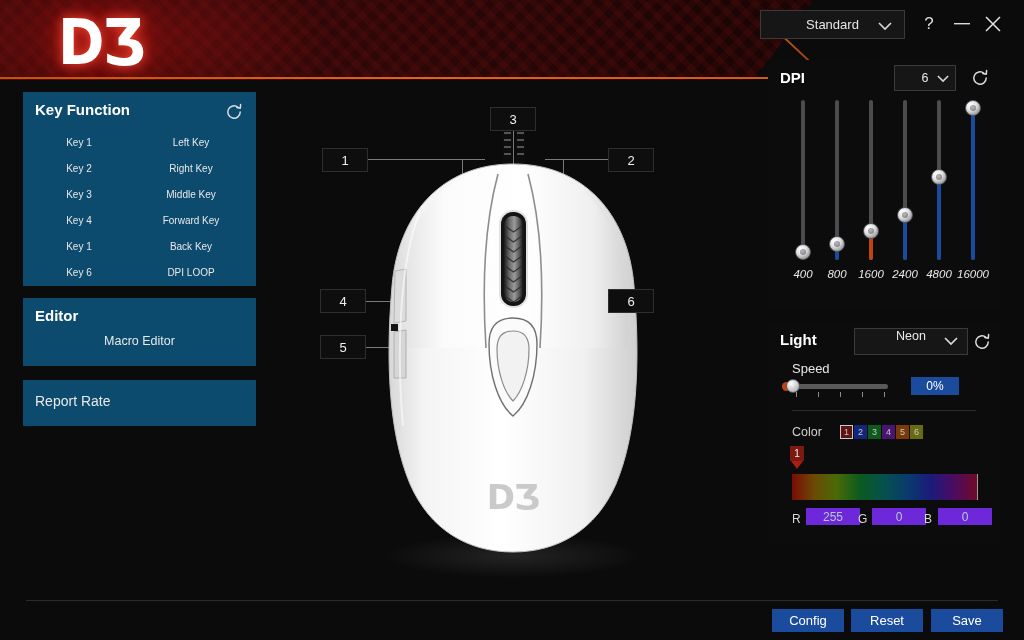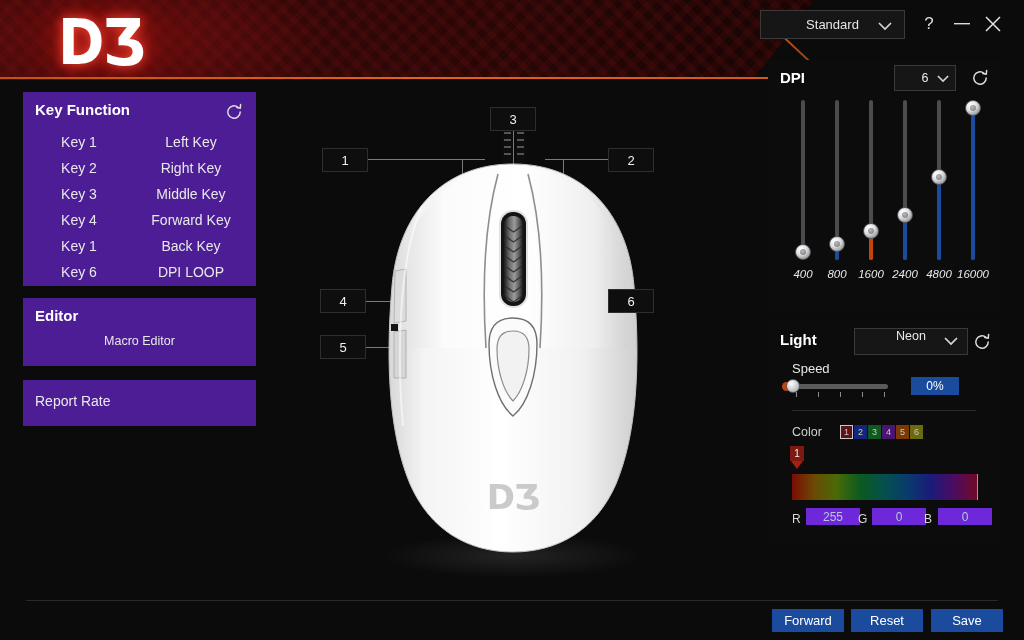--- a/index.html
+++ b/index.html
@@ -79,40 +79,40 @@
     color: #dcdcdc; cursor: pointer;
     font-size: 17px;
   }
   #btn-help { left: 915px; }
   #btn-min  { left: 948px; }
   #btn-close{ left: 979px; font-size: 21px; font-weight: 300; }
 
   
   .side-panel {
     position: absolute;
-    background: #4c1d95;
+    background: #0c4a6e;
   }
   #panel-keyfunc { left: 23px; top: 92px; width: 233px; height: 194px; }
   #panel-editor  { left: 23px; top: 298px; width: 233px; height: 68px; }
   #panel-report  { left: 23px; top: 380px; width: 233px; height: 46px; }
   #panel-system  { left: 23px; top: 428px; width: 233px; height: 28px; }
 
   .panel-title {
     position: absolute; left: 12px; top: 9px;
     color: #fff; font-size: 15px; font-weight: 700;
   }
   .refresh-icon {
     position: absolute;
     width: 20px; height: 20px;
     cursor: pointer;
   }
   .keyrow {
     position: absolute; left: 0; width: 233px; height: 26px;
     display: flex; align-items: center;
-    font-size: 14px; color: #e8e8e8;
+    font-size: 10px; color: #e8e8e8;
     cursor: pointer;
   }
   .keyrow .k-label { width: 112px; text-align: center; }
   .keyrow .k-value { width: 112px; text-align: center; }
 
   .editor-item {
     position: absolute; left: 0; top: 36px;
     width: 233px; text-align: center;
     color: #e8e8e8; font-size: 12.5px;
     cursor: pointer;
@@ -581,17 +581,17 @@
 
     <div class="rgb-label" style="left:24px;">R</div>
     <div class="rgb-field" style="left:38px;">255</div>
     <div class="rgb-label" style="left:90px;">G</div>
     <div class="rgb-field" style="left:104px;">0</div>
     <div class="rgb-label" style="left:156px;">B</div>
     <div class="rgb-field" style="left:170px;">0</div>
   </div>
 
   <div class="footer-rule"></div>
-  <div class="foot-btn" id="btn-config">Forward</div>
+  <div class="foot-btn" id="btn-config">Config</div>
   <div class="foot-btn" id="btn-reset">Reset</div>
   <div class="foot-btn" id="btn-save">Save</div>
 
 </div>
 
 </body></html>

